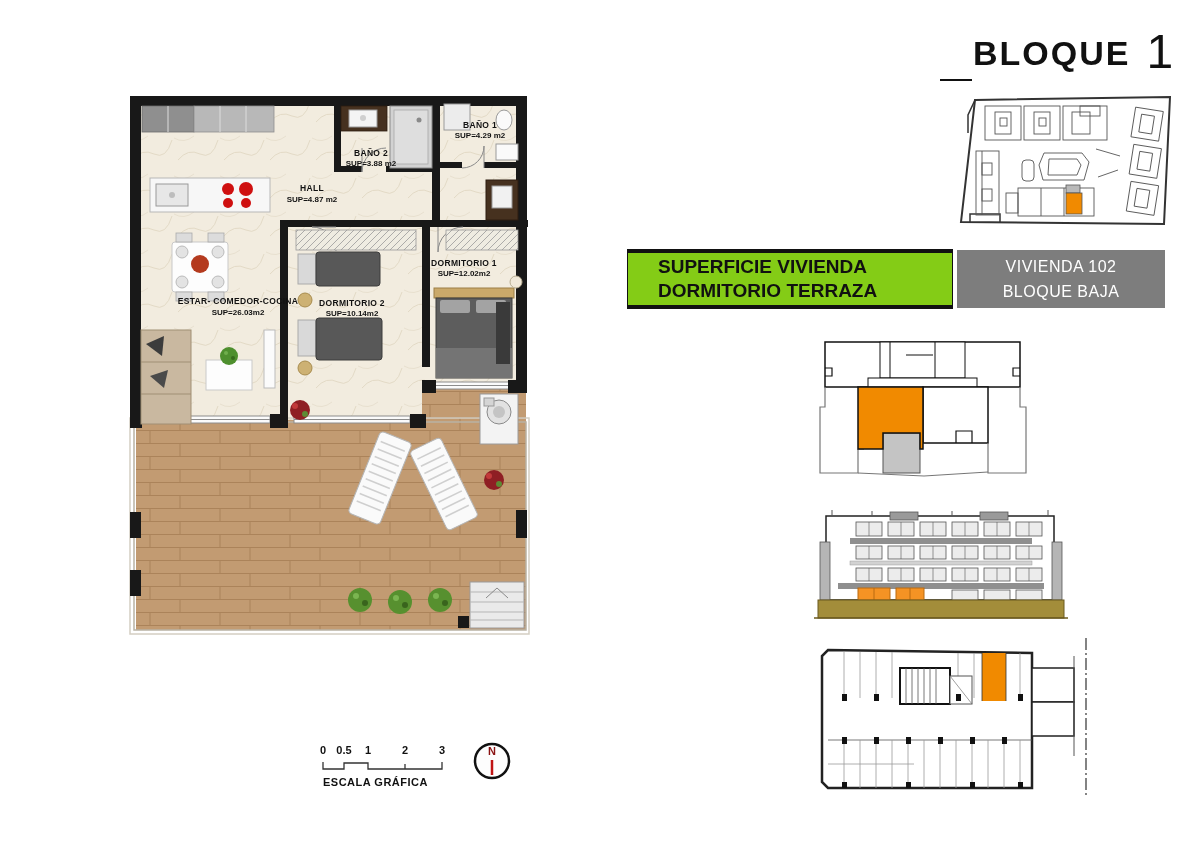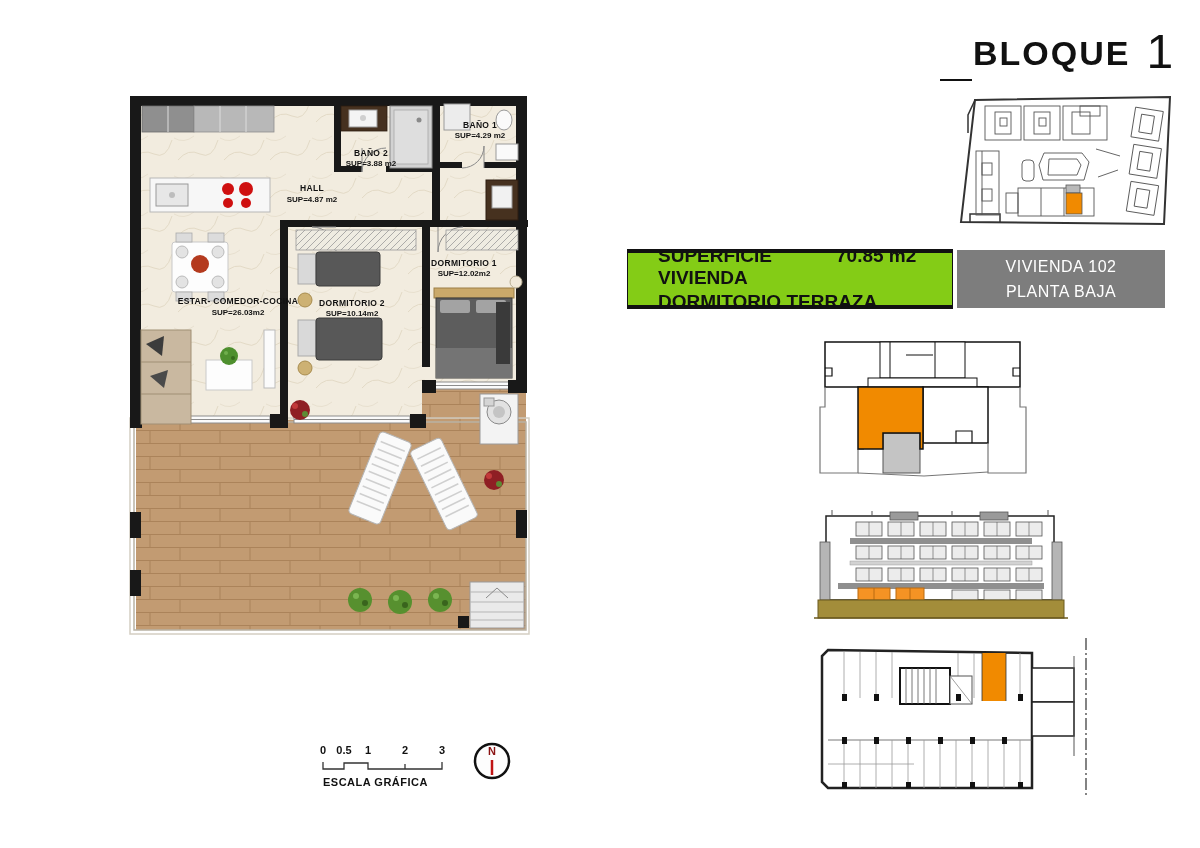--- a/index.html
+++ b/index.html
@@ -72,29 +72,28 @@
       <line x1="116" y1="95" x2="116" y2="123"></line>
     <rect x="58" y="100" width="12" height="20"></rect>
   </g>
   <rect x="118" y="92" width="14" height="8" fill="#b9b9b9" stroke="#555" stroke-width="0.8"></rect>
   <rect x="118" y="100" width="16" height="21" fill="#f18a00" stroke="#555" stroke-width="0.8"></rect>
 </svg>
 
 <div class="abs" id="info-table">
   <div class="info-row">
     <span class="lbl">SUPERFICIE VIVIENDA</span>
-    <span class="val">70.85 m2</span>
   </div>
   <div class="info-row">
     <span class="lbl">DORMITORIO TERRAZA</span>
   </div>
 </div>
 <div class="abs" id="unit-box">
   <div>VIVIENDA 102</div>
-  <div>PLANTA BAJA</div>
+  <div>BLOQUE BAJA</div>
 </div>
 
 <svg class="abs" style="left:128px; top:92px;" width="404" height="548" viewBox="0 0 404 548">
   <defs>
     <pattern id="wood" width="70" height="26" patternUnits="userSpaceOnUse">
       <rect width="70" height="26" fill="#c29b72"></rect>
       <line x1="0" y1="0.5" x2="70" y2="0.5" stroke="#ab835a" stroke-width="1"></line>
       <line x1="0" y1="13.5" x2="70" y2="13.5" stroke="#ab835a" stroke-width="1"></line>
       <line x1="22" y1="0" x2="22" y2="13" stroke="#ab835a" stroke-width="1"></line>
       <line x1="52" y1="13" x2="52" y2="26" stroke="#ab835a" stroke-width="1"></line>

